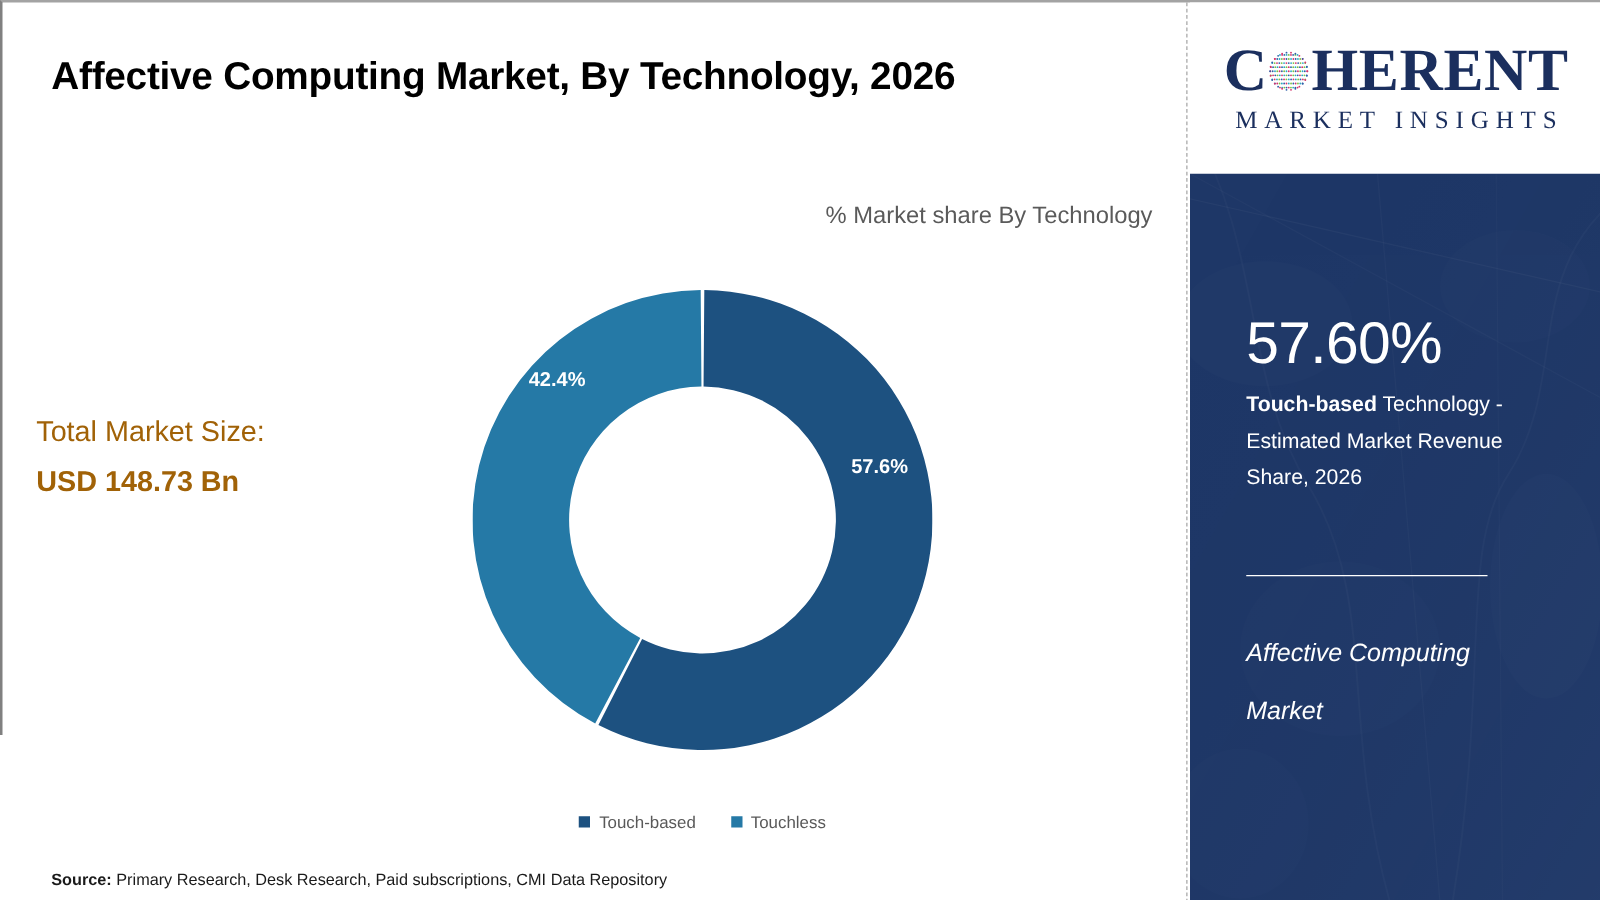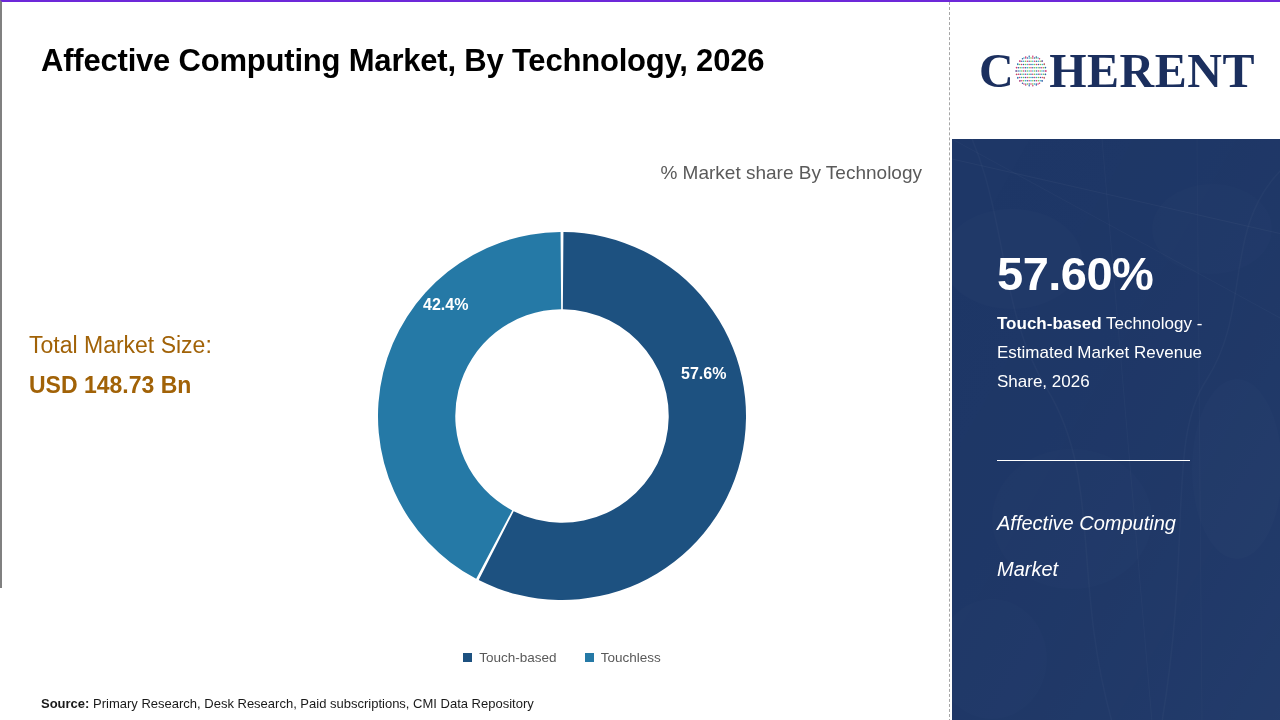--- a/index.html
+++ b/index.html
@@ -7,21 +7,21 @@
   html, body {
     width:1280px; height:720px;
     background:#ffffff;
     font-family:"Liberation Sans", sans-serif;
     overflow:hidden;
   }
   #infographic {
     position:relative;
     width:1280px; height:588px;
     background:#ffffff;
-    border-top:2px solid #6d28d9;
+    border-top:2px solid #a3a3a3;
     border-left:2px solid #808080;
   }
 
   
   .main-title {
     position:absolute;
     left:39px; top:34px;
     width:810px;
     font-size:31px;
     font-weight:bold;
@@ -149,21 +149,21 @@
   }
   .panel-content {
     position:absolute;
     left:45px; top:0;
     width:250px; height:100%;
   }
   .big-stat {
     position:absolute;
     top:107px; left:0;
     font-size:47px;
-    font-weight:bold;
+    font-weight:normal;
     color:#ffffff;
     letter-spacing:-0.5px;
   }
   .stat-desc {
     position:absolute;
     top:170px; left:0;
     width:232px;
     font-size:17px;
     line-height:1.71;
     color:#ffffff;
@@ -380,20 +380,21 @@
             <circle cx="55.30" cy="6.32" r="2.2" fill="#d6336c"></circle>
             <circle cx="65.60" cy="8.86" r="2.2" fill="#2f5fa8"></circle>
             <circle cx="74.99" cy="13.79" r="2.2" fill="#d6336c"></circle>
             <circle cx="82.93" cy="20.82" r="2.2" fill="#2f5fa8"></circle>
             <circle cx="88.96" cy="29.55" r="2.2" fill="#d6336c"></circle>
             <circle cx="92.72" cy="39.47" r="2.2" fill="#2f5fa8"></circle>
           </g>
       </svg>
       <span class="logo-rest">HERENT</span>
     </div>
+    <div class="logo-sub">MARKET INSIGHTS</div>
   </div>
 
   <div class="navy-panel">
     <svg class="navy-texture" viewBox="0 0 330 583" preserveAspectRatio="none">
       <defs>
         <linearGradient id="shade1" x1="0" y1="0" x2="1" y2="1">
           <stop offset="0%" stop-color="#2a4madd" stop-opacity="0"></stop>
           <stop offset="100%" stop-color="#ffffff" stop-opacity="0.05"></stop>
         </linearGradient>
       </defs>

